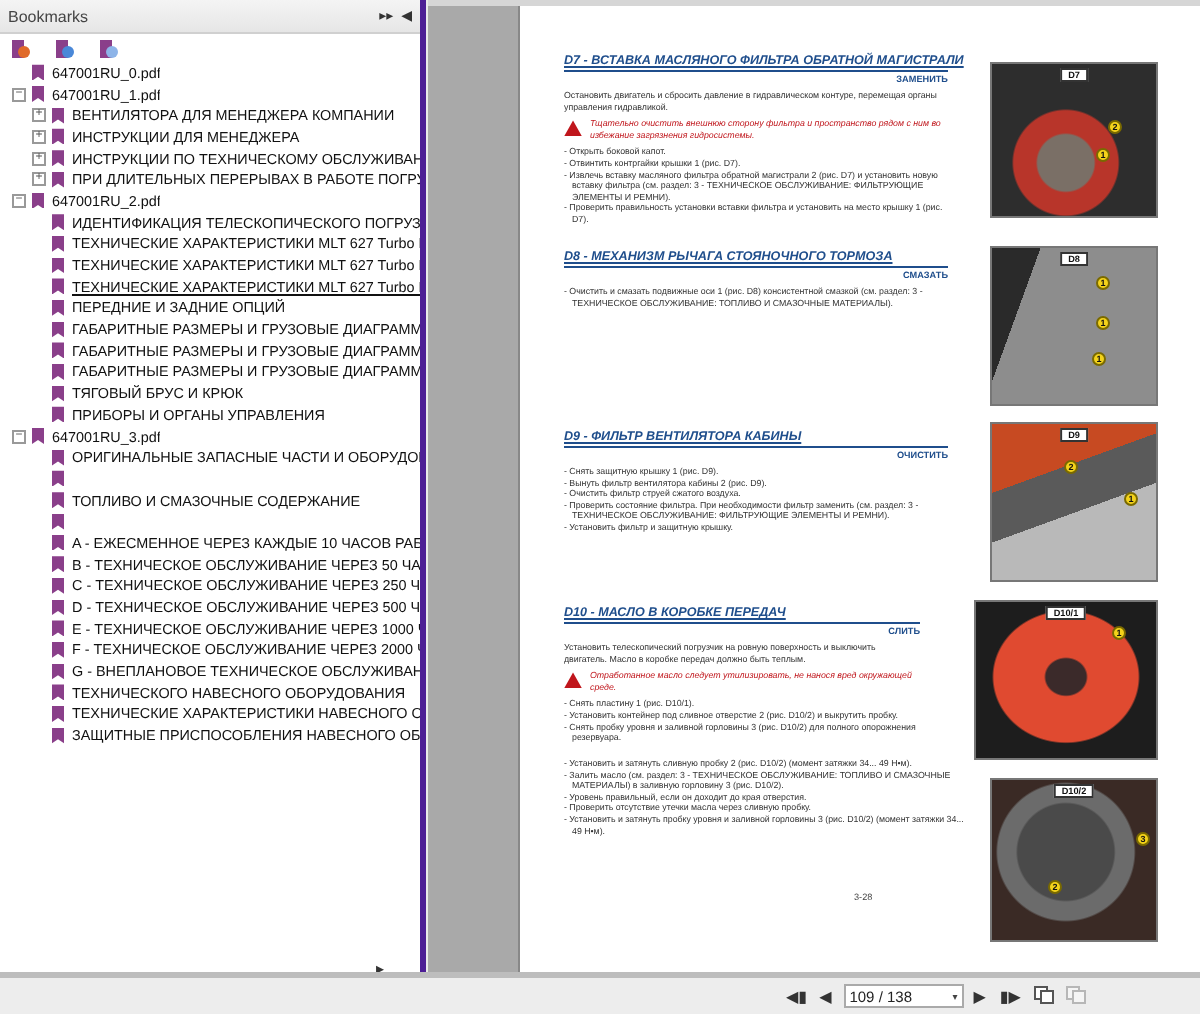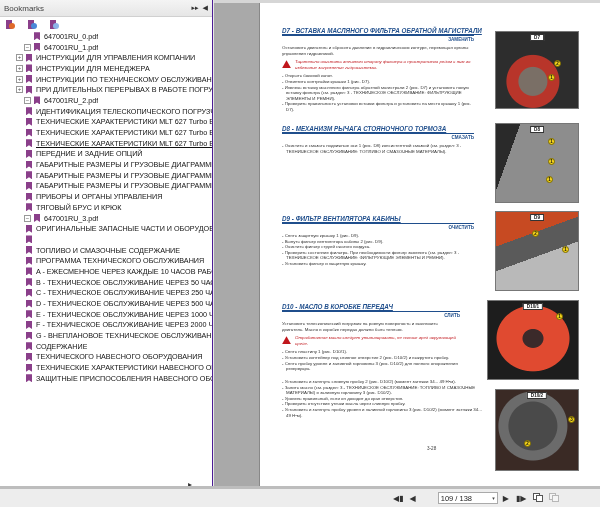--- a/index.html
+++ b/index.html
@@ -1,29 +1,29 @@
 <!DOCTYPE html>
 <html><head>
 <meta charset="utf-8">
 <style>
   * { box-sizing: border-box; margin: 0; padding: 0; }
   html, body { width: 600px; height: 507px; overflow: hidden; background: #e9e9e9; font-family: "Liberation Sans", sans-serif; }
   .app { position: relative; width: 600px; height: 507px; }
 
   
-  .bm-panel { position: absolute; left: 0; top: 0; width: 213px; height: 486px; background: #fff; border-right: 1px solid #4c1d95; }
+  .bm-panel { position: absolute; left: 0; top: 0; width: 213px; height: 486px; background: #fff; border-right: 3px solid #4c1d95; }
   .bm-header { height: 17px; background: linear-gradient(#f4f4f4, #e6e6e6); border-bottom: 1px solid #d0d0d0; display: flex; align-items: center; padding-left: 4px; font-size: 8px; color: #444; }
   .bm-header .title { flex: 1; }
   .bm-header .hdr-btn { font-size: 7px; color: #333; margin-right: 4px; cursor: pointer; }
   .bm-toolbar { height: 14px; display: flex; align-items: center; padding-left: 6px; gap: 14px; }
   .bm-tool { width: 8px; height: 9px; position: relative; cursor: pointer; }
   .bm-tool svg { display: block; }
   .bm-tree { position: relative; padding-top: 0; }
   .row { height: 10.7px; display: flex; align-items: center; font-size: 7.2px; color: #111; white-space: nowrap; overflow: hidden; position: relative; }
-  .row.lvl0 { padding-left: 6px; margin-left: 18px; }
+  .row.lvl0 { padding-left: 6px; }
   .row.lvl1 { padding-left: 16px; }
   .row .tog { width: 7px; height: 7px; border: 1px solid #999; background: #fff; font-size: 6px; line-height: 5px; text-align: center; color: #555; margin-right: 3px; flex: none; }
   .row .tog.none { border: none; background: transparent; }
   .row .bmk { width: 6px; height: 8px; background: #8a3f8a; margin-right: 4px; flex: none; clip-path: polygon(0 0, 100% 0, 100% 100%, 50% 75%, 0 100%); }
   .row .lbl { overflow: hidden; text-overflow: clip; }
   .row.underline .lbl { text-decoration: underline; }
   .panel-scroll-arrow { position: absolute; left: 188px; top: 480px; font-size: 8px; color: #333; }
 
   
   .doc-area { position: absolute; left: 214px; top: 0; width: 386px; height: 486px; background: #a9a9a9; border-top: 3px solid #d6d6d6; }
@@ -88,21 +88,21 @@
           <span class="lbl">647001RU_0.pdf</span>
         </div>
         <div class="row lvl0">
           <span class="tog">−</span>
           <span class="bmk"></span>
           <span class="lbl">647001RU_1.pdf</span>
         </div>
         <div class="row lvl1">
           <span class="tog">+</span>
           <span class="bmk"></span>
-          <span class="lbl">ИНСТРУКЦИИ ДЛЯ УПРАВЛЕНИЯ КОМПАНИИ</span>
+          <span class="lbl">ВЕНТИЛЯТОРА ДЛЯ МЕНЕДЖЕРА КОМПАНИИ</span>
         </div>
         <div class="row lvl1">
           <span class="tog">+</span>
           <span class="bmk"></span>
           <span class="lbl">ИНСТРУКЦИИ ДЛЯ МЕНЕДЖЕРА</span>
         </div>
         <div class="row lvl1">
           <span class="tog">+</span>
           <span class="bmk"></span>
           <span class="lbl">ИНСТРУКЦИИ ПО ТЕХНИЧЕСКОМУ ОБСЛУЖИВАНИЮ</span>
@@ -153,26 +153,26 @@
           <span class="lbl">ГАБАРИТНЫЕ РАЗМЕРЫ И ГРУЗОВЫЕ ДИАГРАММЫ MLT 627</span>
         </div>
         <div class="row lvl1">
           <span class="tog none"></span>
           <span class="bmk"></span>
           <span class="lbl">ГАБАРИТНЫЕ РАЗМЕРЫ И ГРУЗОВЫЕ ДИАГРАММЫ MLT 627</span>
         </div>
         <div class="row lvl1">
           <span class="tog none"></span>
           <span class="bmk"></span>
+          <span class="lbl">ТЯГОВЫЙ БРУС И КРЮК</span>
+        </div>
+        <div class="row lvl1">
+          <span class="tog none"></span>
+          <span class="bmk"></span>
           <span class="lbl">ПРИБОРЫ И ОРГАНЫ УПРАВЛЕНИЯ</span>
-        </div>
-        <div class="row lvl1">
-          <span class="tog none"></span>
-          <span class="bmk"></span>
-          <span class="lbl">ТЯГОВЫЙ БРУС И КРЮК</span>
         </div>
         <div class="row lvl0">
           <span class="tog">−</span>
           <span class="bmk"></span>
           <span class="lbl">647001RU_3.pdf</span>
         </div>
         <div class="row lvl1">
           <span class="tog none"></span>
           <span class="bmk"></span>
           <span class="lbl">ОРИГИНАЛЬНЫЕ ЗАПАСНЫЕ ЧАСТИ И ОБОРУДОВАНИЕ MA</span>
@@ -182,21 +182,20 @@
           <span class="bmk"></span>
         </div>
         <div class="row lvl1">
           <span class="tog none"></span>
           <span class="bmk"></span>
           <span class="lbl">ТОПЛИВО И СМАЗОЧНЫЕ СОДЕРЖАНИЕ</span>
         </div>
         <div class="row lvl1">
           <span class="tog none"></span>
           <span class="bmk"></span>
-          <span class="lbl">ПРОГРАММА ТЕХНИЧЕСКОГО ОБСЛУЖИВАНИЯ</span>
         </div>
         <div class="row lvl1">
           <span class="tog none"></span>
           <span class="bmk"></span>
           <span class="lbl">A -  ЕЖЕСМЕННОЕ ЧЕРЕЗ КАЖДЫЕ 10 ЧАСОВ РАБОТЫ ТЕХ</span>
         </div>
         <div class="row lvl1">
           <span class="tog none"></span>
           <span class="bmk"></span>
           <span class="lbl">B - ТЕХНИЧЕСКОЕ ОБСЛУЖИВАНИЕ ЧЕРЕЗ 50 ЧАСОВ РАБО</span>
@@ -218,25 +217,20 @@
         </div>
         <div class="row lvl1">
           <span class="tog none"></span>
           <span class="bmk"></span>
           <span class="lbl">F - ТЕХНИЧЕСКОЕ ОБСЛУЖИВАНИЕ ЧЕРЕЗ 2000 ЧАСОВ РА</span>
         </div>
         <div class="row lvl1">
           <span class="tog none"></span>
           <span class="bmk"></span>
           <span class="lbl">G - ВНЕПЛАНОВОЕ ТЕХНИЧЕСКОЕ ОБСЛУЖИВАНИЕ</span>
-        </div>
-        <div class="row lvl1">
-          <span class="tog none"></span>
-          <span class="bmk"></span>
-          <span class="lbl">СОДЕРЖАНИЕ</span>
         </div>
         <div class="row lvl1">
           <span class="tog none"></span>
           <span class="bmk"></span>
           <span class="lbl">ТЕХНИЧЕСКОГО НАВЕСНОГО ОБОРУДОВАНИЯ</span>
         </div>
         <div class="row lvl1">
           <span class="tog none"></span>
           <span class="bmk"></span>
           <span class="lbl">ТЕХНИЧЕСКИЕ ХАРАКТЕРИСТИКИ НАВЕСНОГО ОБОРУДОВАНИЯ</span>
@@ -339,21 +333,21 @@
         <span class="callout" style="left:28px; top:50px;">2</span>
       </div>
 
       <div class="page-num">3-28</div>
     </div>
   </div>
 
   <div class="navbar">
     <span class="nav-btn" style="margin-left:393px;">◀▮</span>
     <span class="nav-btn" style="margin-left:6px;">◀</span>
-    <span class="page-box" style="margin-left:22px;">
+    <span class="page-box" style="margin-left:6px;">
       <span>109 / 138</span>
       <span class="dd">▾</span>
     </span>
     <span class="nav-btn" style="margin-left:5px;">▶</span>
     <span class="nav-btn" style="margin-left:7px;">▮▶</span>
     <span class="nav-btn" style="margin-left:7px;">
       <svg width="10" height="9">
           <rect x="0.5" y="0.5" width="6" height="6" fill="#fff" stroke="#555"></rect>
           <rect x="3.5" y="2.5" width="6" height="6" fill="#fff" stroke="#555"></rect>
         </svg>

